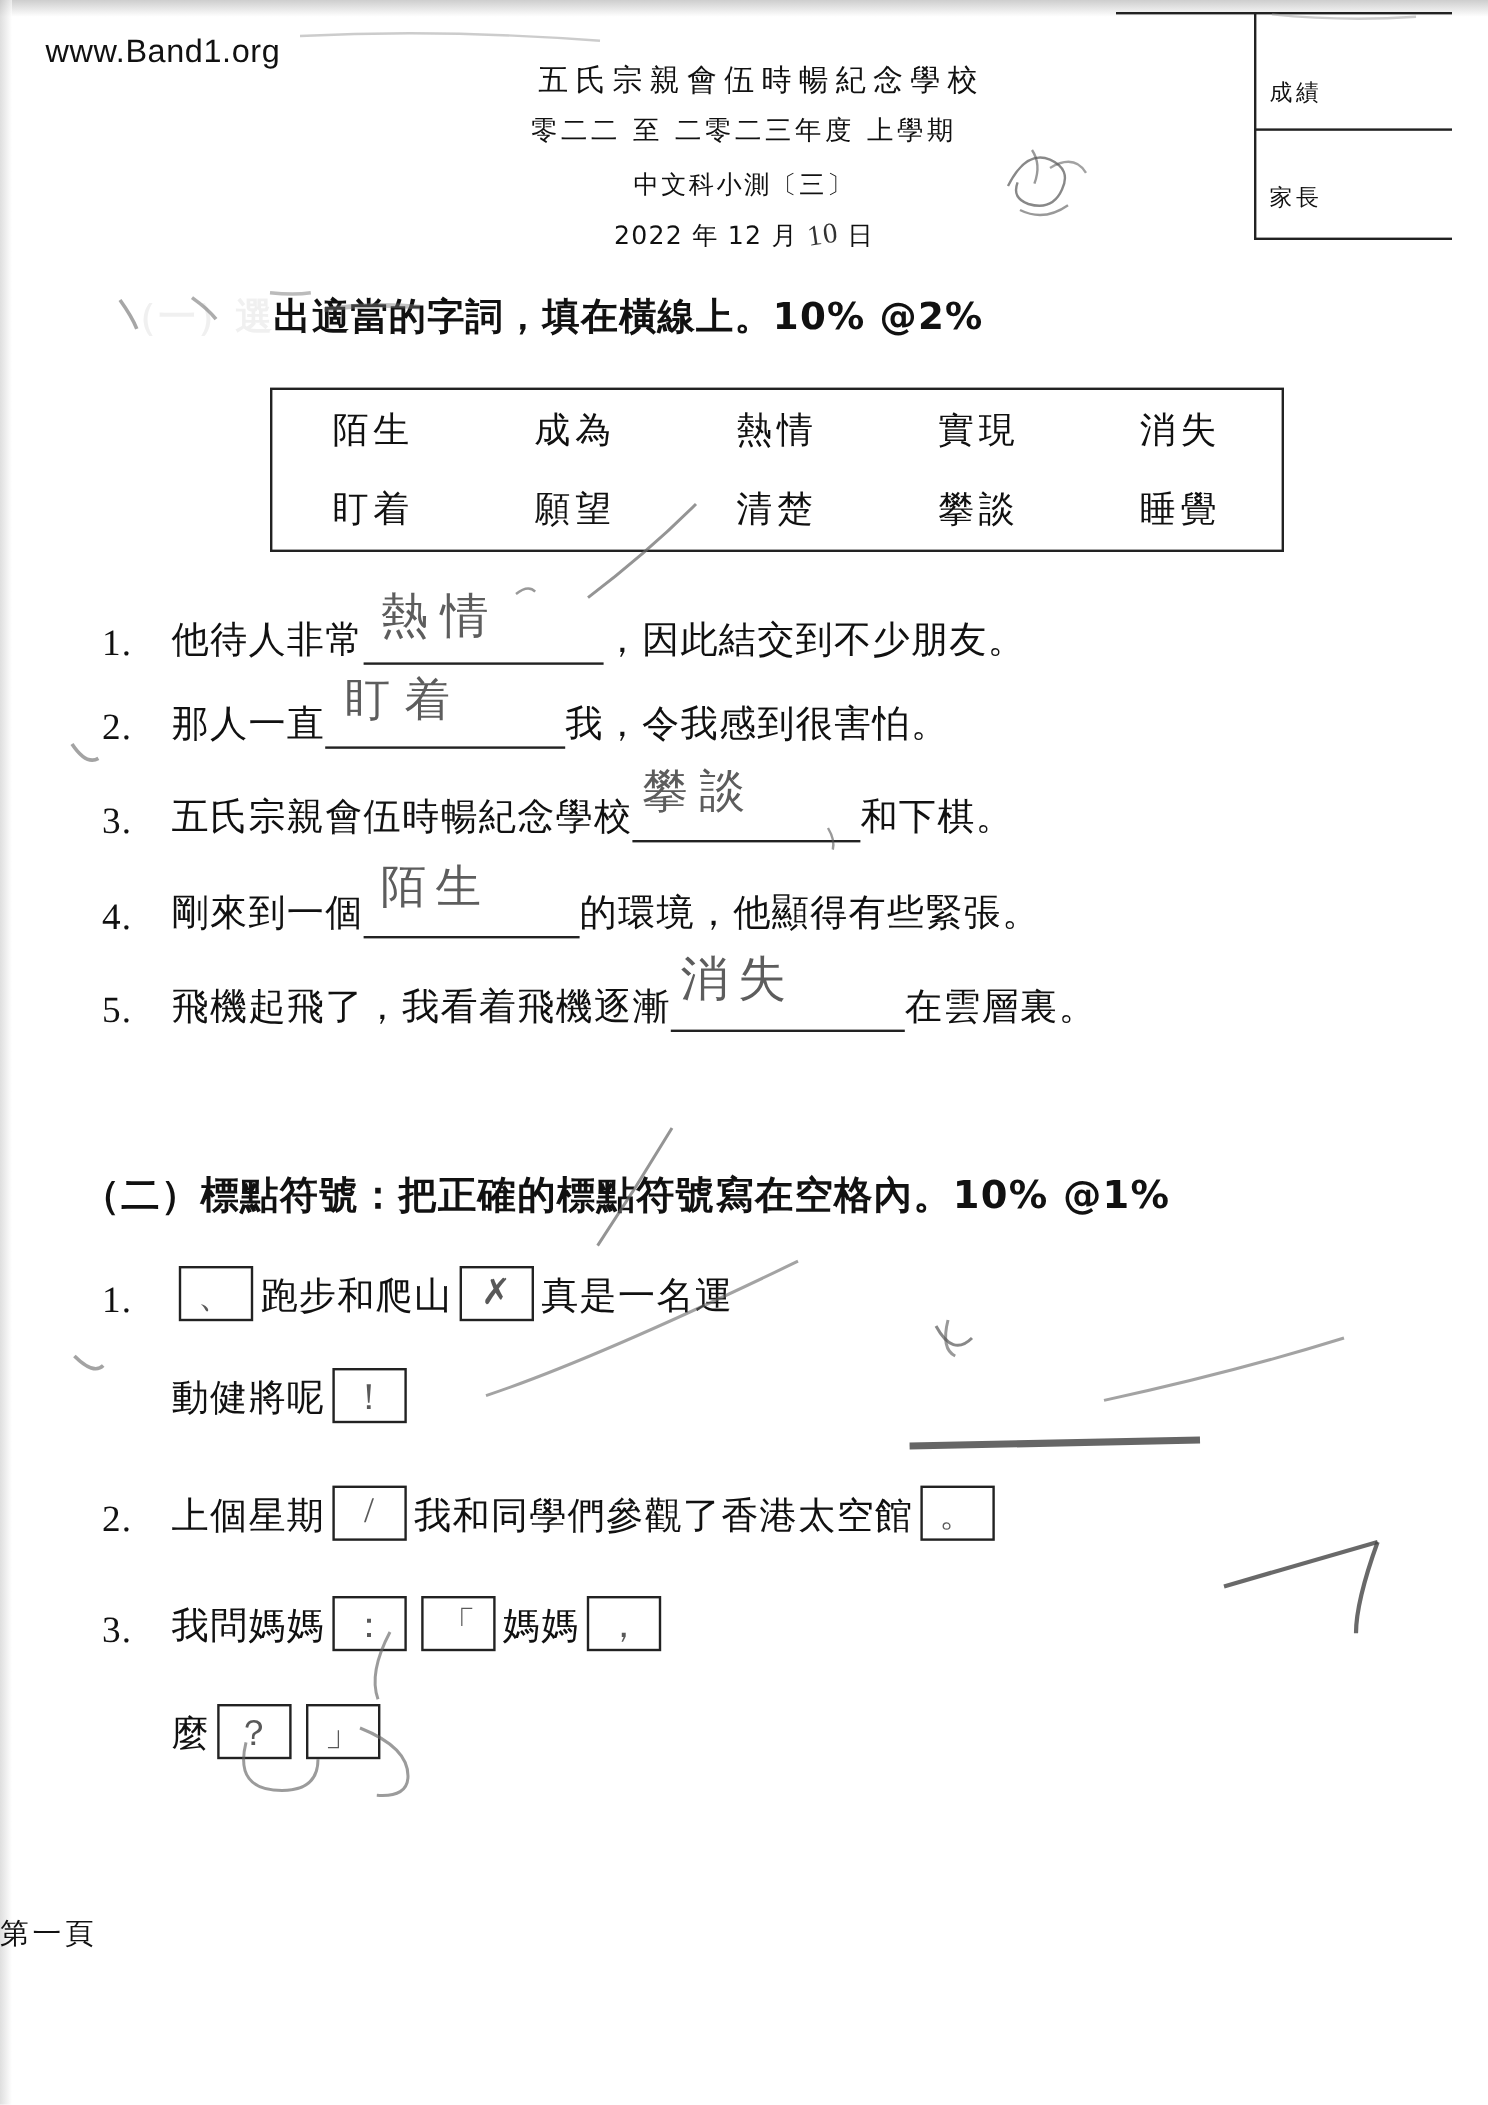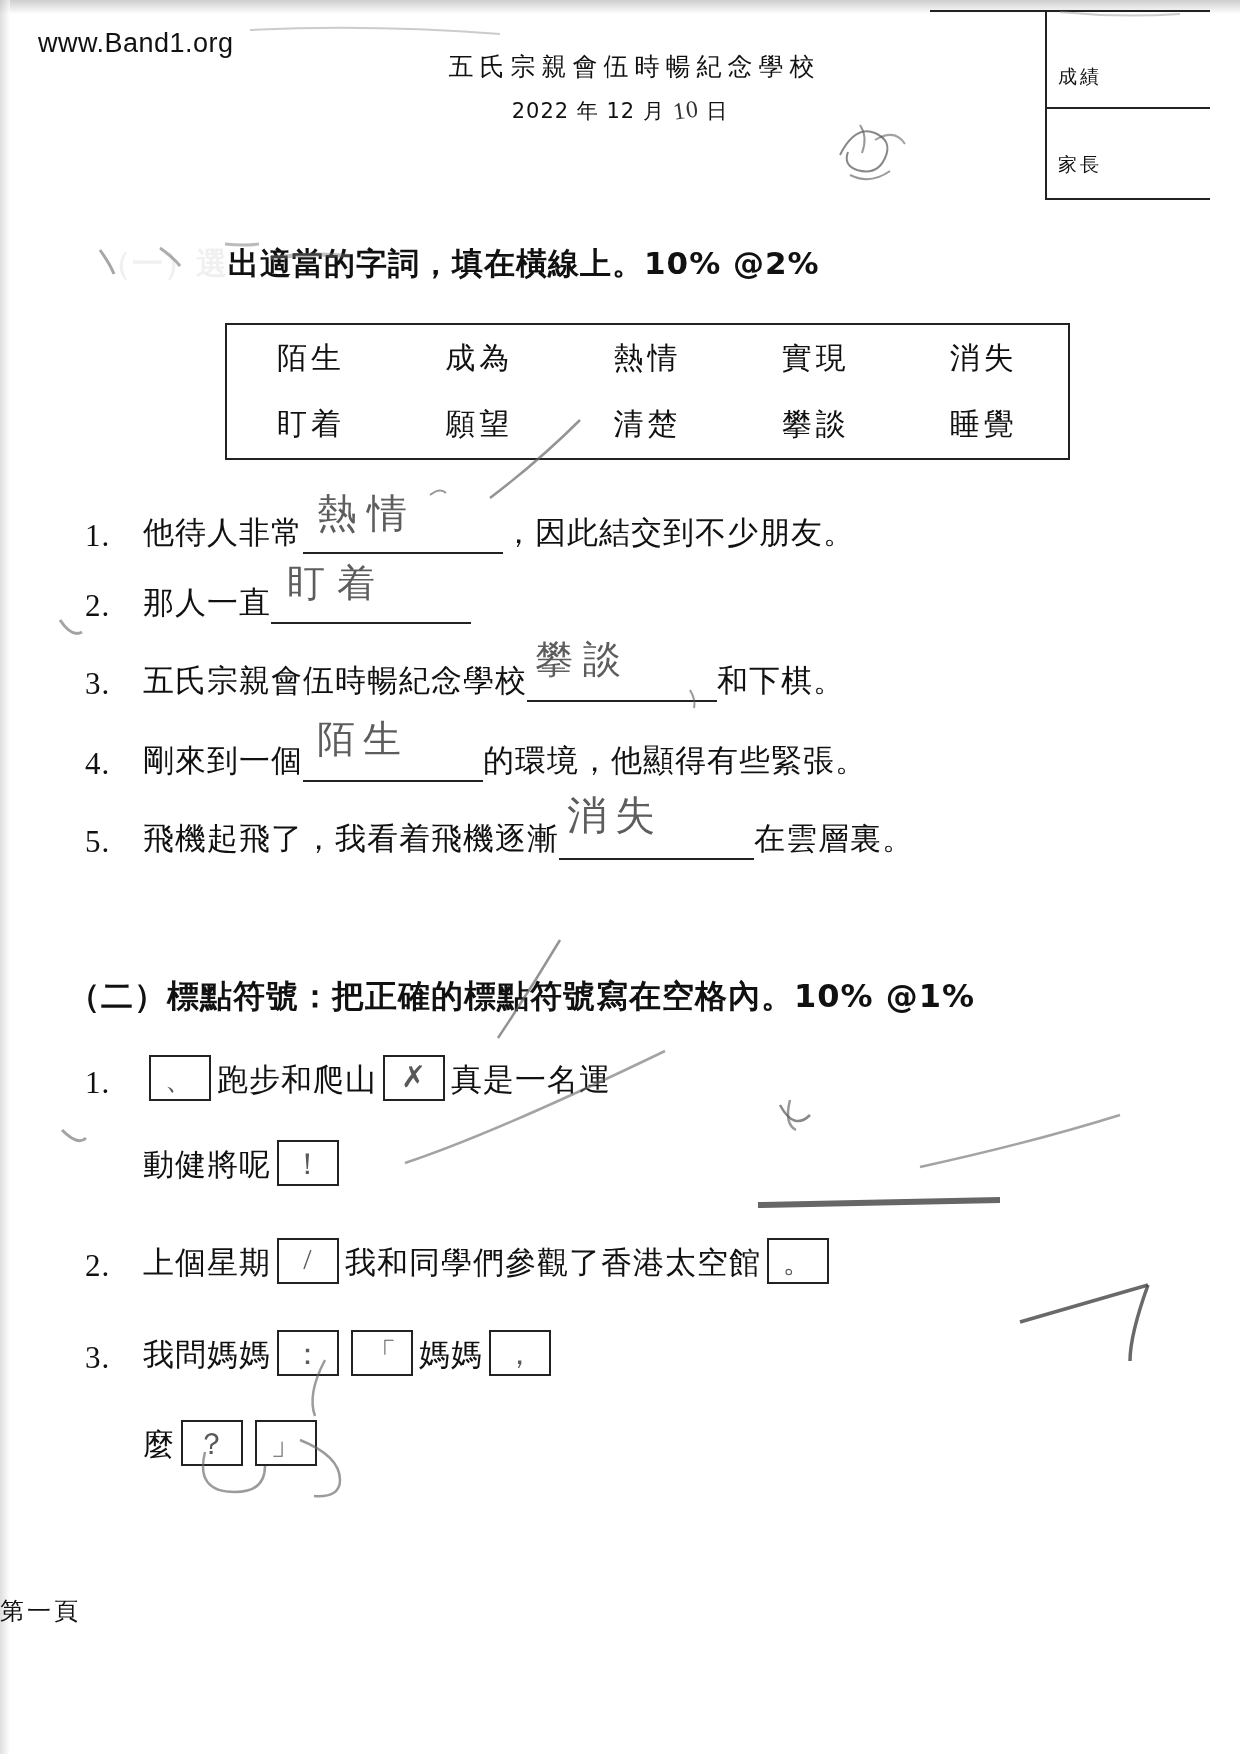--- a/index.html
+++ b/index.html
@@ -289,20 +289,22 @@
 
 <svg class="scribble-marks" viewBox="0 0 120 90">
   <path d="M20 50 q15 -30 35 -22 q18 8 10 25 q-8 18 -28 12 q-14 -5 -9 -18" fill="none" stroke="#555" stroke-width="2" opacity=".7"></path>
   <path d="M40 20 q8 12 2 28" fill="none" stroke="#555" stroke-width="2" opacity=".6"></path>
   <path d="M30 70 q20 10 40 -4" fill="none" stroke="#555" stroke-width="2" opacity=".6"></path>
   <path d="M55 35 q20 -12 30 4" fill="none" stroke="#555" stroke-width="2" opacity=".55"></path>
 </svg>
 
 <div class="header">
   <div class="school-name">五氏宗親會伍時暢紀念學校</div>
+  <div class="term-line">零二二 至 二零二三年度 上學期</div>
+  <div class="test-line">中文科小測〔三〕</div>
   <div class="date-line">
     <span>2022 年 12 月</span>
     <span class="hand-date">10</span>
     <span>日</span>
   </div>
 </div>
 
 <div class="sec1-heading">
   <span class="faded">（一）選</span><span>出適當的字詞，填在橫線上。10% @2%</span>
 </div>
@@ -332,20 +334,21 @@
   </span>
   <span>，因此結交到不少朋友。</span>
 </div>
 
 <div class="q" style="left:85px; top:582px;">
   <span class="num">2.</span>
   <span>那人一直</span>
   <span class="blank" style="width:200px;">
     <span class="hand" style="left:16px; top:-26px; font-size:38px; letter-spacing:12px;">盯着</span>
   </span>
+  <span>我，令我感到很害怕。</span>
 </div>
 
 <div class="q" style="left:85px; top:660px;">
   <span class="num">3.</span>
   <span>五氏宗親會伍時暢紀念學校</span>
   <span class="blank" style="width:190px;">
     <span class="hand" style="left:8px; top:-28px; font-size:38px; letter-spacing:10px;">攀談</span>
   </span>
   <span>和下棋。</span>
 </div>

